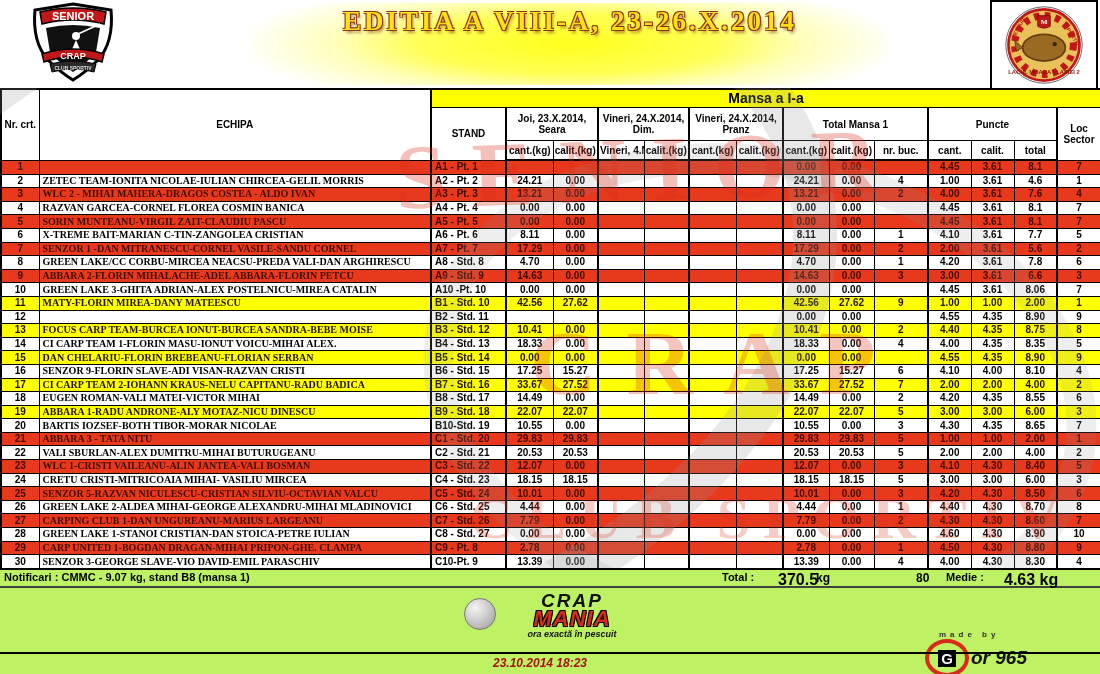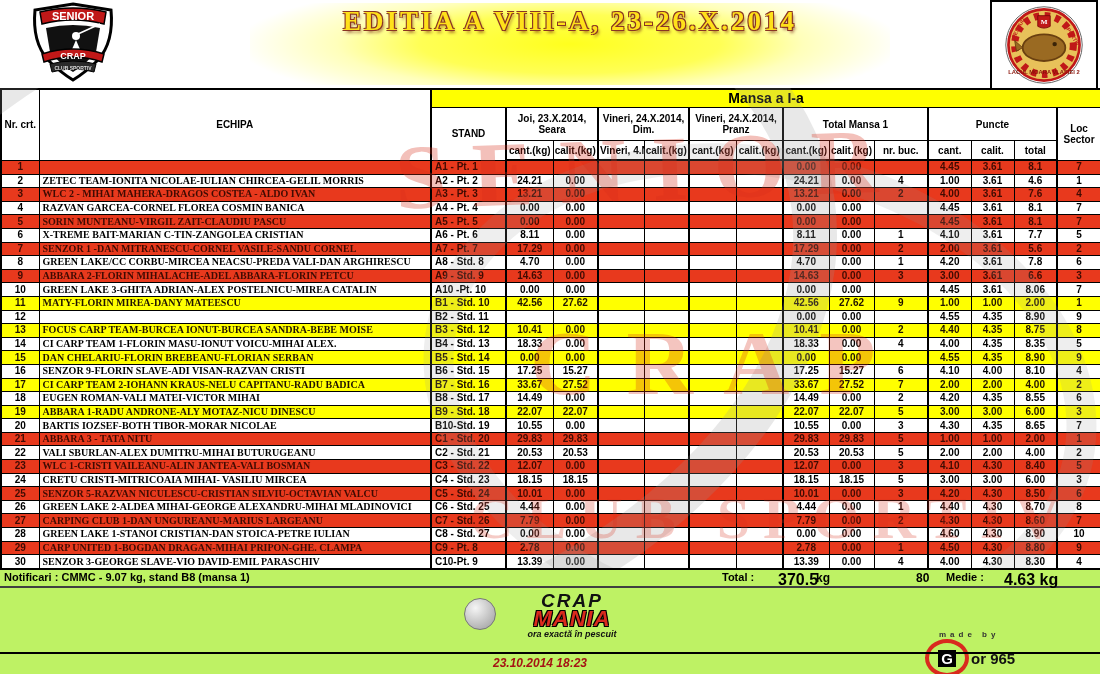--- a/index.html
+++ b/index.html
@@ -72,21 +72,21 @@
   .cm-line2{font-weight:900;font-style:italic;font-size:22px;color:#d92a1e;line-height:20px;letter-spacing:1px;
         text-shadow:-1px -1px 0 #000,1px -1px 0 #000,-1px 1px 0 #000,1px 1px 0 #000;}
   .cm-line3{font-size:9px;font-weight:bold;font-style:italic;color:#111;}
   
   .gor{position:absolute;left:925px;top:4px;width:170px;margin-top:36px;}
   .gor-madeby{font-size:8px;letter-spacing:4px;color:#333;font-weight:bold;margin-left:14px;}
   .gor-row{display:flex;align-items:center;}
   .gor-ellipse{display:inline-flex;align-items:center;justify-content:center;width:36px;height:30px;
         border:4px solid #d92a1e;border-radius:50%;}
   .gor-g{background:#000;color:#fff;font-weight:900;font-size:15px;padding:0 3px;line-height:17px;}
-  .gor-text{font-weight:900;font-size:15px;color:#111;margin-left:2px;}
+  .gor-text{font-weight:900;font-style:italic;font-size:19px;color:#111;margin-left:2px;}
 
   .bottom-rule{position:absolute;left:0;top:652px;width:1100px;border-top:2px solid #000;}
   .date-line{position:absolute;left:0;top:656px;width:1024px;text-align:center;
         font-weight:bold;font-style:italic;font-size:12px;color:#a51414;margin-left:28px;}
 </style>
 </head>
 <body>
 
 <div class="page">
 

